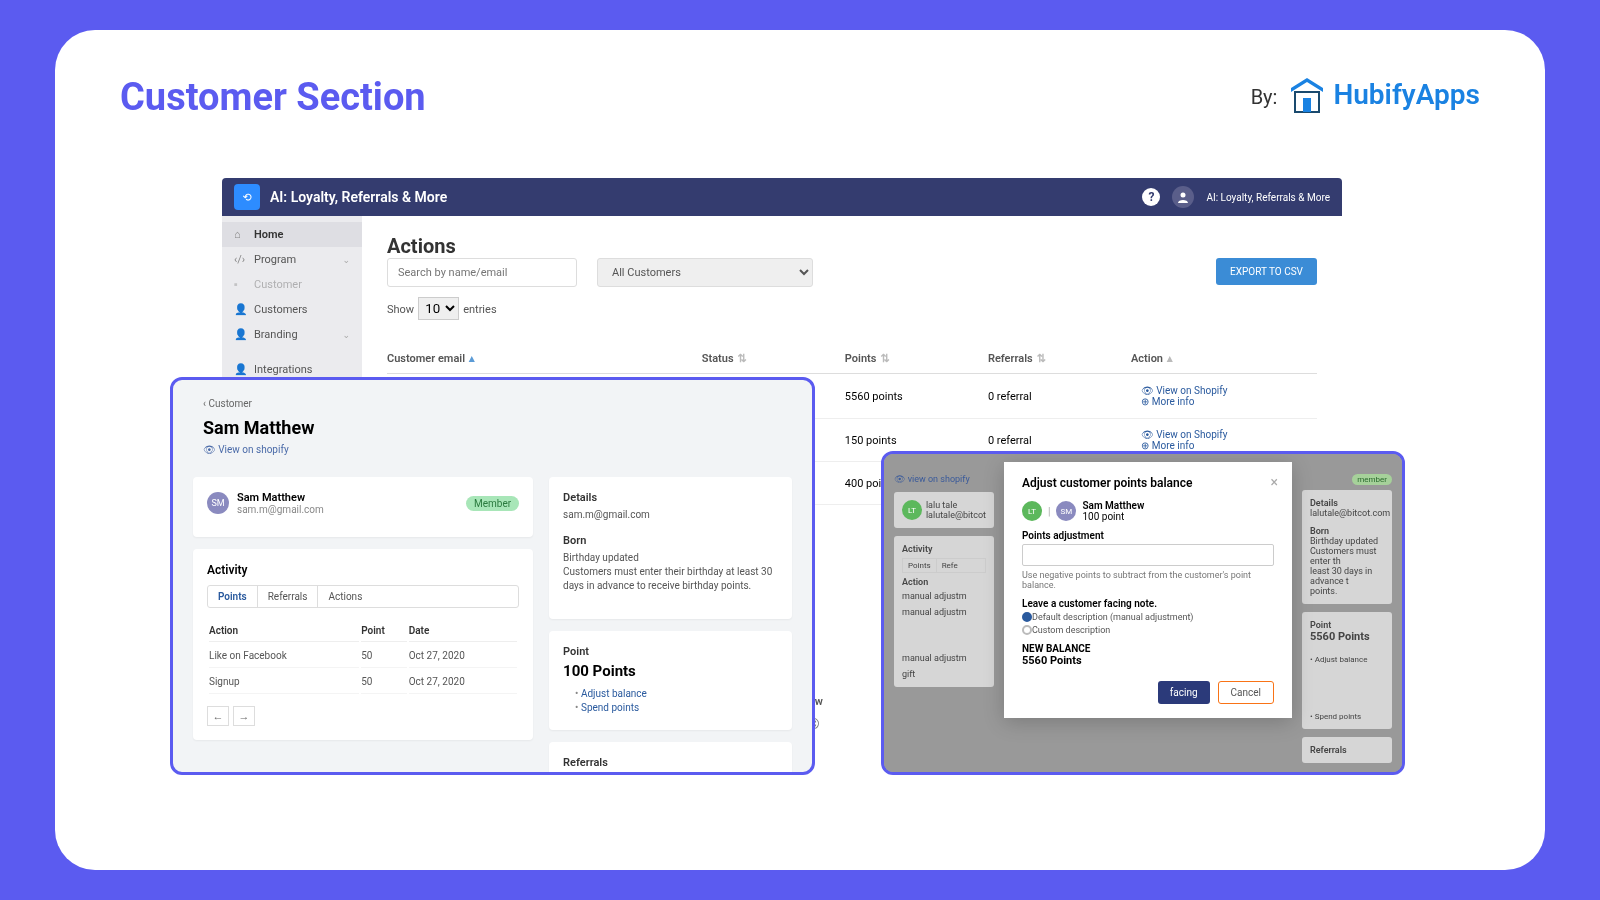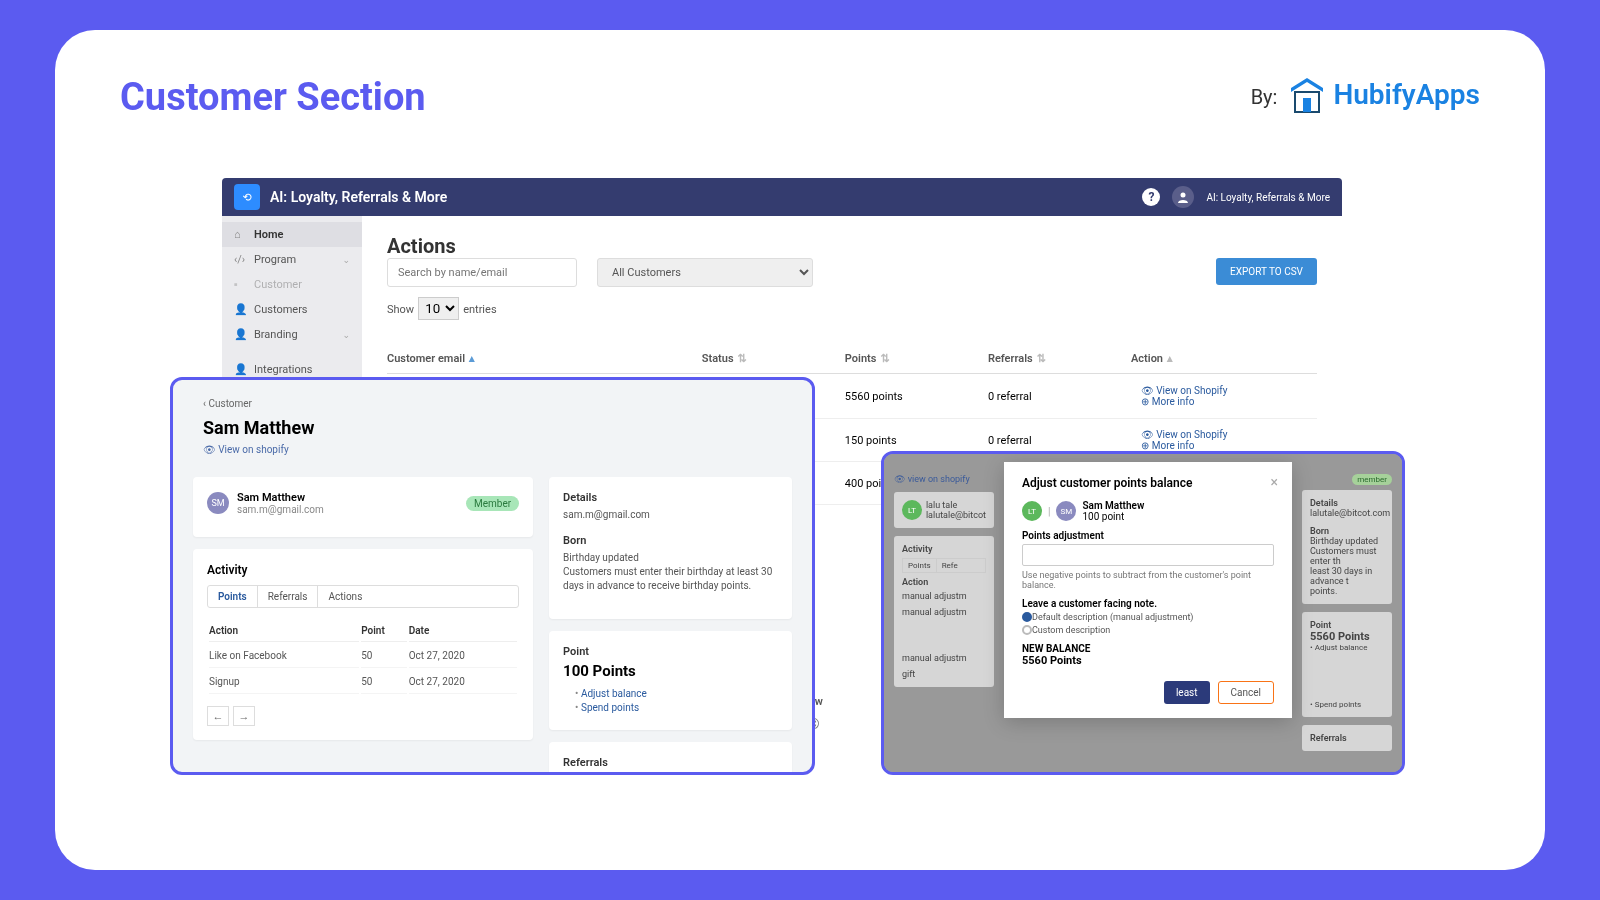--- a/index.html
+++ b/index.html
@@ -361,40 +361,40 @@
               <span class="radio-dot on"></span>
               <span>Default description (manual adjustment)</span>
             </div>
           <div class="radio-row">
               <span class="radio-dot off"></span>
               <span>Custom description</span>
             </div>
           <div class="new-bal-lbl">NEW BALANCE</div>
           <div class="new-bal-val">5560 Points</div>
           <div class="modal-actions">
-            <button class="btn-submit">least</button>
+            <button class="btn-submit">facing</button>
             <button class="btn-cancel">Cancel</button>
           </div>
         </div>
       </div>
       <div class="p2-right">
         <div style="text-align:right;margin-bottom:6px"><span class="dim-badge">member</span></div>
         <div class="dim-card">
           <div style="font-weight:600">Details</div>
           <div>lalutale@bitcot.com</div>
           <div style="font-weight:600;margin-top:8px">Born</div>
           <div style="white-space:pre-line">Birthday updated
 Customers must enter th
 least 30 days in advance t
 points.</div>
         </div>
         <div class="dim-card">
           <div style="font-weight:600">Point</div>
           <div style="font-weight:700;font-size:11px">5560 Points</div>
-          <div style="font-size:8px;margin-top:0">• <span>Adjust balance</span></div>
+          <div style="font-size:8px;margin-top:12px">• <span>Adjust balance</span></div>
           <div style="font-size:8px;margin-top:48px">• <span>Spend points</span></div>
         </div>
         <div class="dim-card">
             <div style="font-weight:600">Referrals</div>
           </div>
       </div>
     </div>
   </div>
 
 </div>

